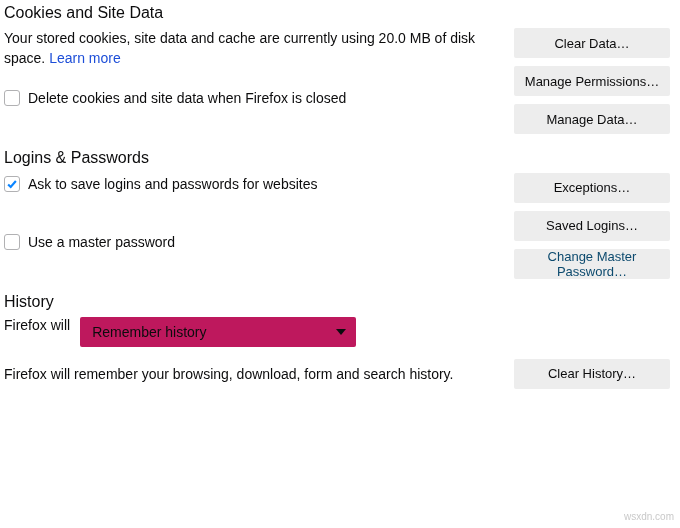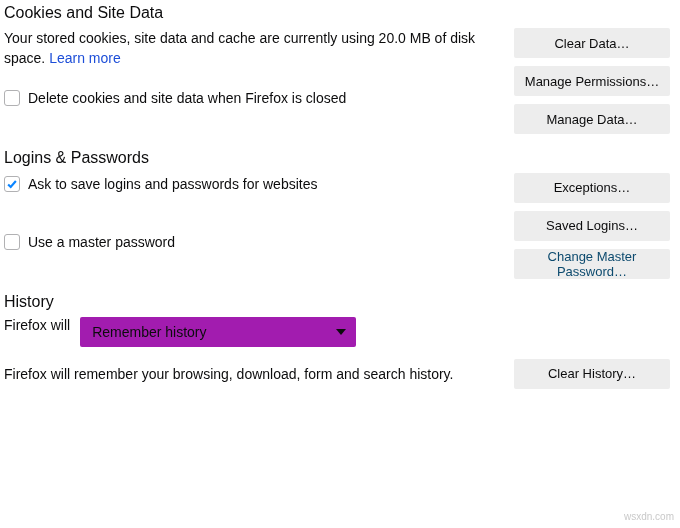--- a/index.html
+++ b/index.html
@@ -64,21 +64,21 @@
       color: #0c4a6e;
       cursor: default;
     }
     .select {
       display: inline-flex;
       align-items: center;
       justify-content: space-between;
       width: 276px;
       height: 30px;
       padding: 0 10px 0 12px;
-      background: #a21caf;
+      background: #be185d;
       border-radius: 2px;
       cursor: pointer;
     }
     .select .triangle {
       width: 0; height: 0;
       border-left: 5px solid transparent;
       border-right: 5px solid transparent;
       border-top: 6px solid #0c0c0d;
     }
     .history-row {

